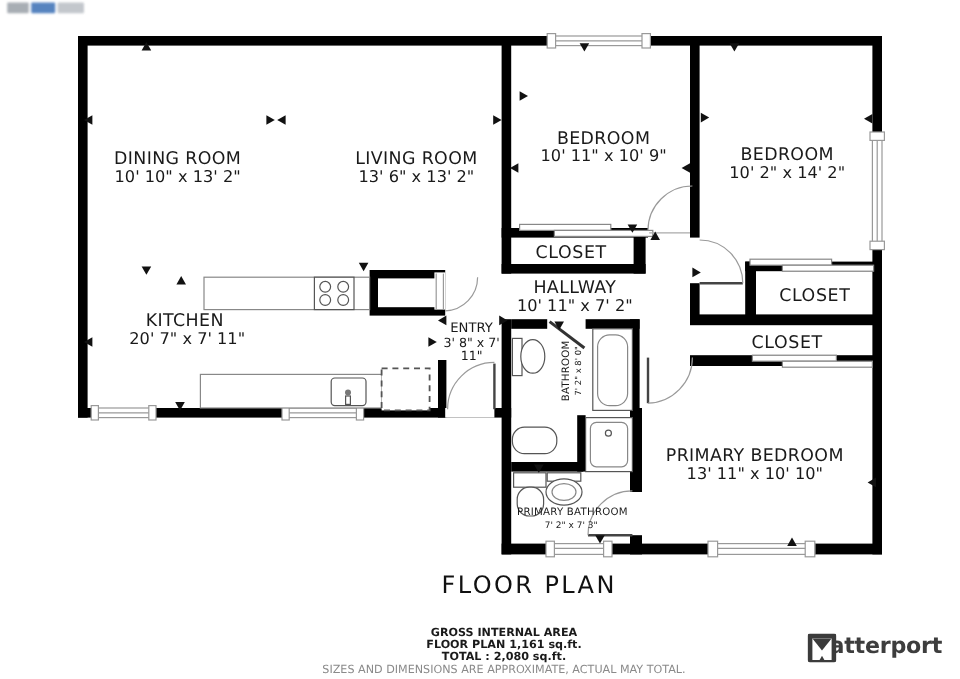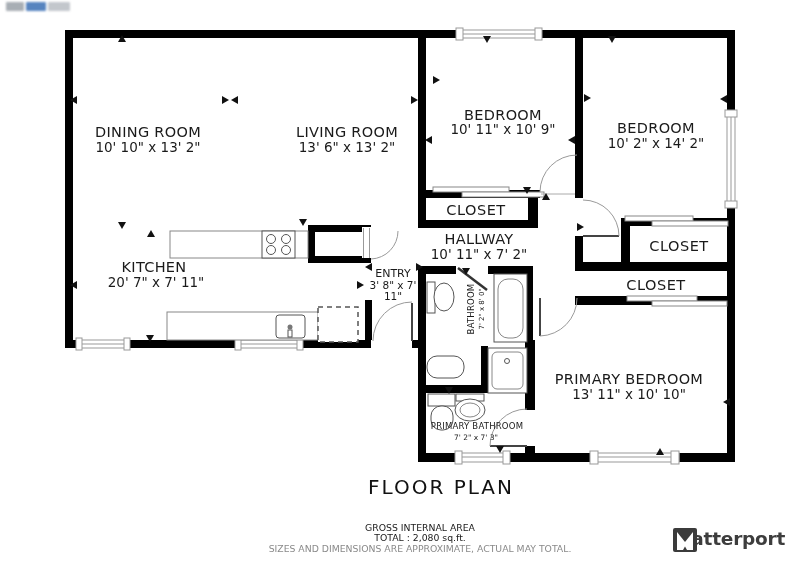--- a/index.html
+++ b/index.html
@@ -13,21 +13,21 @@
   .ename{font-size:11px;}
   .edims{font-size:10.5px;}
   .bname{font-size:8.5px;letter-spacing:.2px;}
   .bdims{font-size:7px;}
   .pbname{font-size:8.5px;letter-spacing:.2px;}
   .pbdims{font-size:7.5px;}
   .plan-title{position:absolute;left:420px;top:475px;transform:translateX(-50%);
       font-size:20px;letter-spacing:2px;color:#111;white-space:nowrap;margin-left:21px;}
   .footer{position:absolute;left:420px;top:523px;transform:translateX(-50%);
       text-align:center;white-space:nowrap;line-height:10px;}
-  .footer .f1,.footer .f2,.footer .f3{font-size:9.3px;color:#1a1a1a;font-weight:400;}
+  .footer .f1,.footer .f2,.footer .f3{font-size:9.3px;color:#1a1a1a;font-weight:700;}
   .footer .f4{font-size:9.3px;color:#8a8a8a;margin-top:1px;}
   .brand{position:absolute;left:673px;top:528px;display:flex;align-items:center;gap:6px;}
   .brand-text{font-size:18.5px;font-weight:bold;color:#3d3d3d;letter-spacing:-.2px;}
   .watermark{position:absolute;left:6px;top:2px;width:66px;height:10px;display:flex;gap:2px;
       filter:blur(1px);opacity:.85;}
   .watermark span{display:inline-block;height:9px;border-radius:1px;}
   .wm1{width:18px;background:#9aa0a8;}
   .wm2{width:20px;background:#3a6fb5;}
   .wm3{width:22px;background:#b9bec4;}
 </style>
@@ -277,20 +277,21 @@
 
       <text class="rname" x="629" y="384">PRIMARY BEDROOM</text>
       <text class="rdims" x="629" y="399">13' 11" x 10' 10"</text>
     </g>
   </svg>
 
   <div class="plan-title">FLOOR PLAN</div>
 
   <div class="footer">
     <div class="f1">GROSS INTERNAL AREA</div>
+    <div class="f2">FLOOR PLAN 1,161 sq.ft.</div>
     <div class="f3">TOTAL :  2,080 sq.ft.</div>
     <div class="f4">SIZES AND DIMENSIONS ARE APPROXIMATE, ACTUAL MAY TOTAL.</div>
   </div>
 
   <div class="brand">
     <svg width="24" height="24" viewBox="0 0 24 24">
       <rect x="0" y="0" width="24" height="24" rx="2" fill="#3b3b3b"></rect>
       <rect x="4" y="4" width="16" height="18" fill="#fff"></rect>
       <polygon points="4,4 12,14 20,4" fill="#3b3b3b"></polygon>
       <polygon points="10,22 12,18.5 14,22" fill="#3b3b3b"></polygon>

